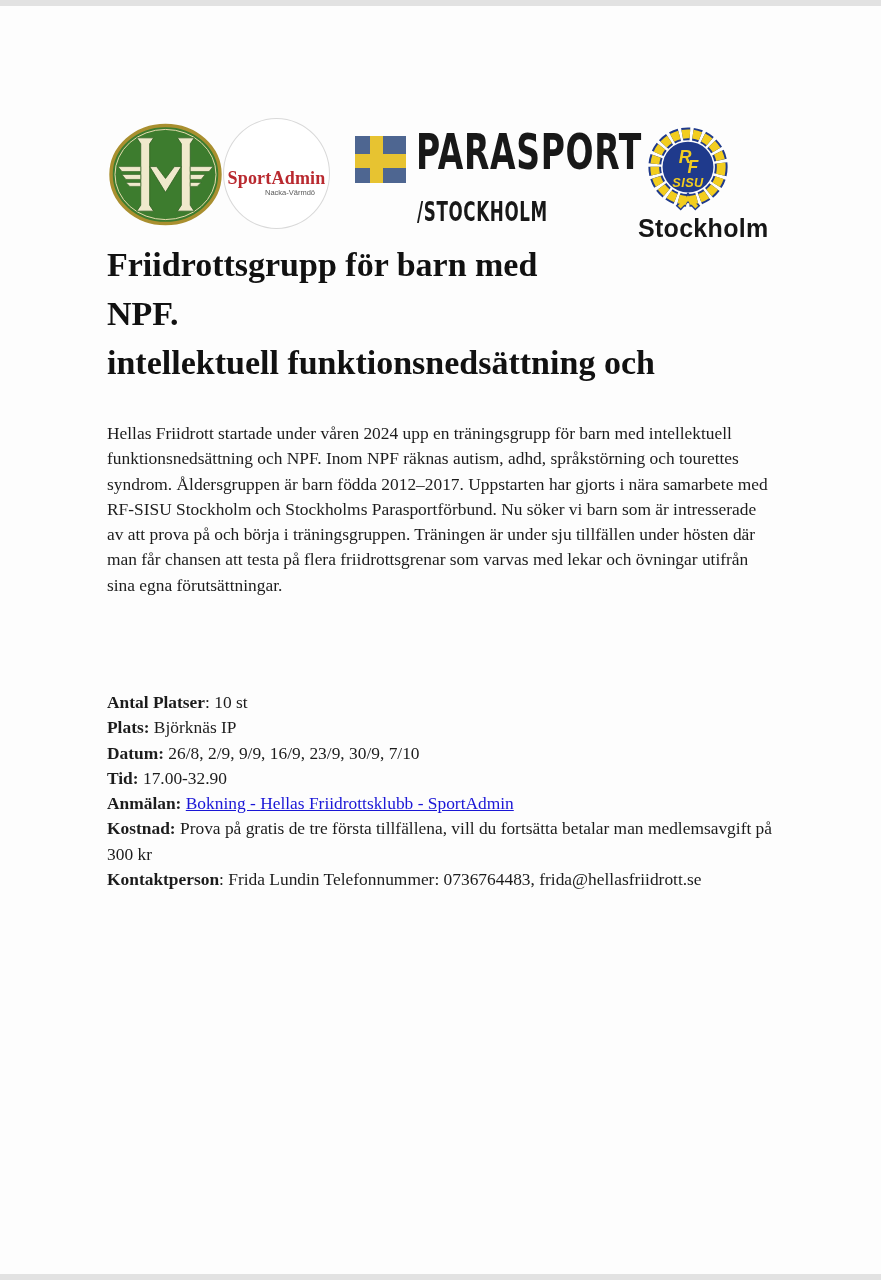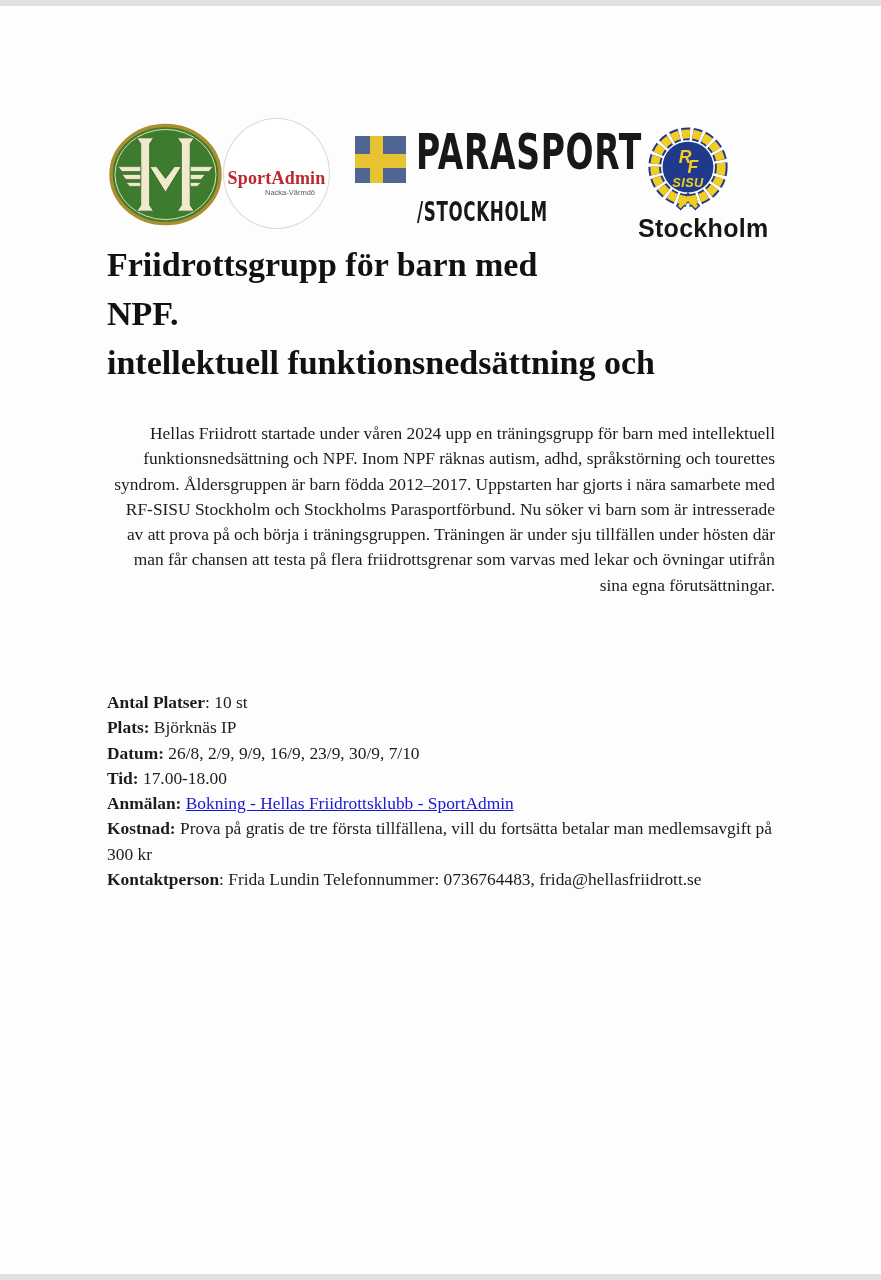--- a/index.html
+++ b/index.html
@@ -61,21 +61,21 @@
     letter-spacing: 0.3px;
   }
 
   
   .doc-title {
     position: absolute; left: 107px; top: 234px; width: 690px;
     font-weight: bold; font-size: 34px; line-height: 49px; color: #111;
   }
   .body-par {
     position: absolute; left: 107px; width: 668px;
-    font-size: 17.4px; line-height: 25.3px; text-align: right;
+    font-size: 17.4px; line-height: 25.3px;
   }
   .par-intro { top: 415px; }
   .par-expect { top: 597px; }
   .details { position: absolute; left: 107px; top: 676px; width: 672px;
     font-size: 17.4px; line-height: 25.3px; margin-top: 8px; }
   .detail-row b { font-weight: bold; }
   .details a { color: #1a16d6; text-decoration: underline; }
 </style>
 </head>
 <body>
@@ -141,21 +141,21 @@
     <div>NPF.</div>
     <div>intellektuell funktionsnedsättning och</div>
   </h1>
 
   <p class="body-par par-intro">Hellas Friidrott startade under våren 2024 upp en träningsgrupp för barn med intellektuell funktionsnedsättning och NPF. Inom NPF räknas autism, adhd, språkstörning och tourettes syndrom. Åldersgruppen är barn födda 2012–2017. Uppstarten har gjorts i nära samarbete med RF-SISU Stockholm och Stockholms Parasportförbund. Nu söker vi barn som är intresserade av att prova på och börja i träningsgruppen. Träningen är under sju tillfällen under hösten där man får chansen att testa på flera friidrottsgrenar som varvas med lekar och övningar utifrån sina egna förutsättningar.</p>
 
   <div class="details">
     <div class="detail-row"><b>Antal Platser</b><span>: 10 st</span></div>
     <div class="detail-row"><b>Plats:</b><span> Björknäs IP</span></div>
     <div class="detail-row"><b>Datum:</b><span> 26/8, 2/9, 9/9, 16/9, 23/9, 30/9, 7/10</span></div>
-    <div class="detail-row"><b>Tid:</b><span> 17.00-18.00</span></div>
+    <div class="detail-row"><b>Tid:</b><span> 17.00-32.90</span></div>
     <div class="detail-row"><b>Anmälan:</b> <a href="#">Bokning - Hellas Friidrottsklubb - SportAdmin</a></div>
     <div class="detail-row"><b>Kostnad:</b><span> Prova på gratis de tre första tillfällena, vill du fortsätta betalar man medlemsavgift på 300 kr</span></div>
     <div class="detail-row"><b>Kontaktperson</b><span>: Frida Lundin Telefonnummer: 0736764483, frida@hellasfriidrott.se</span></div>
   </div>
 
 </div>
 
 <div class="edge-bar bottom"></div>
 
 </body></html>

